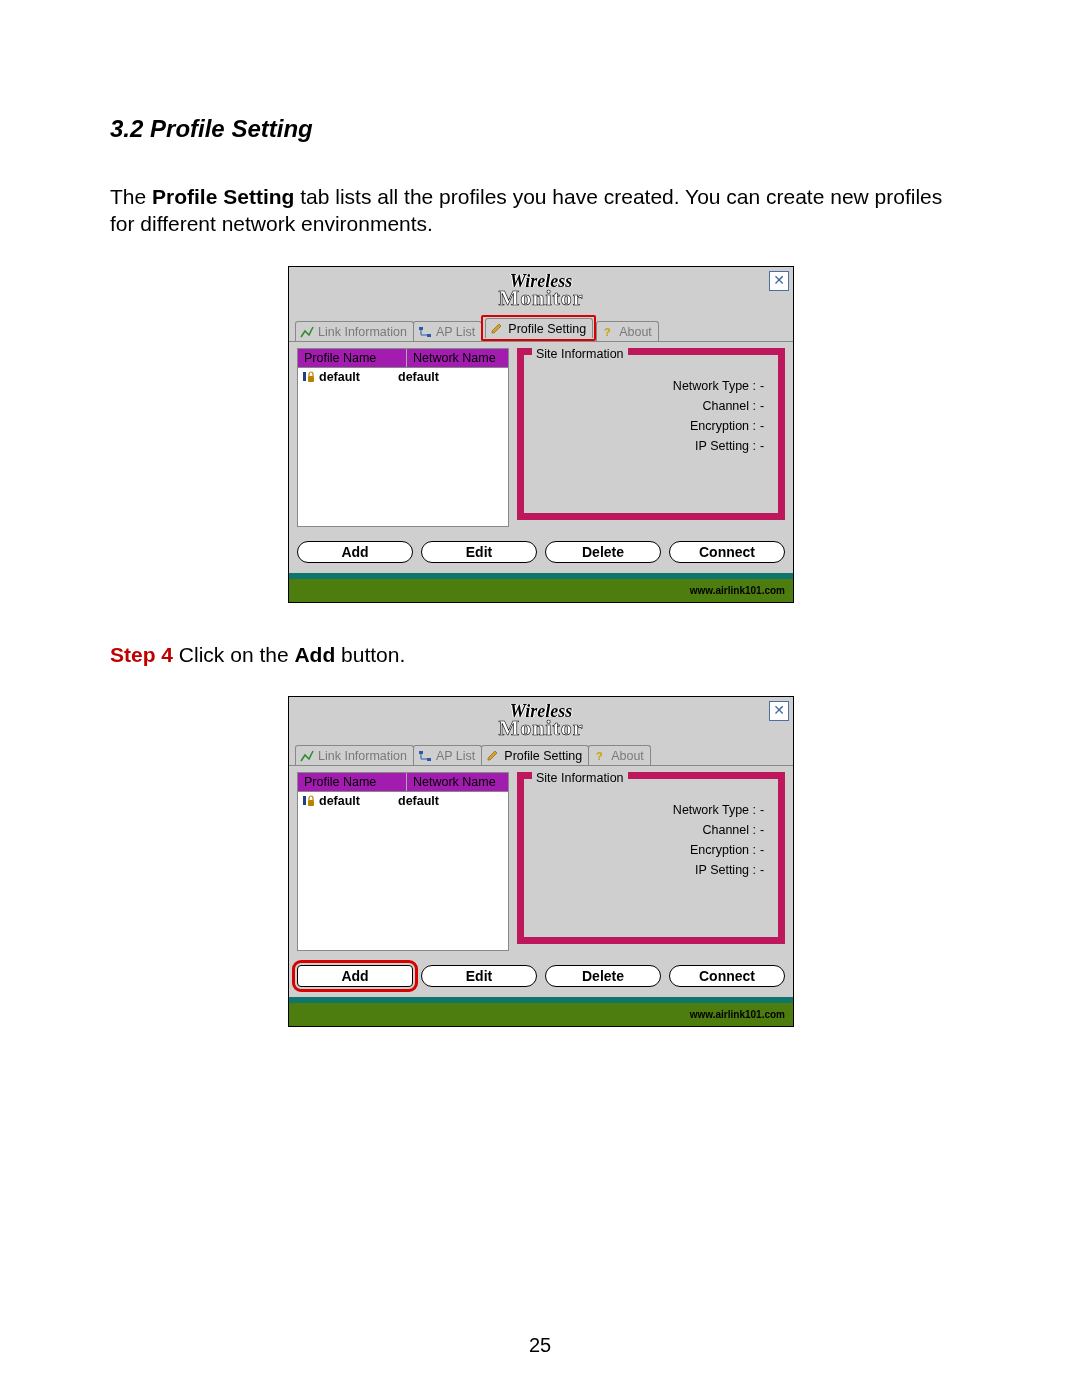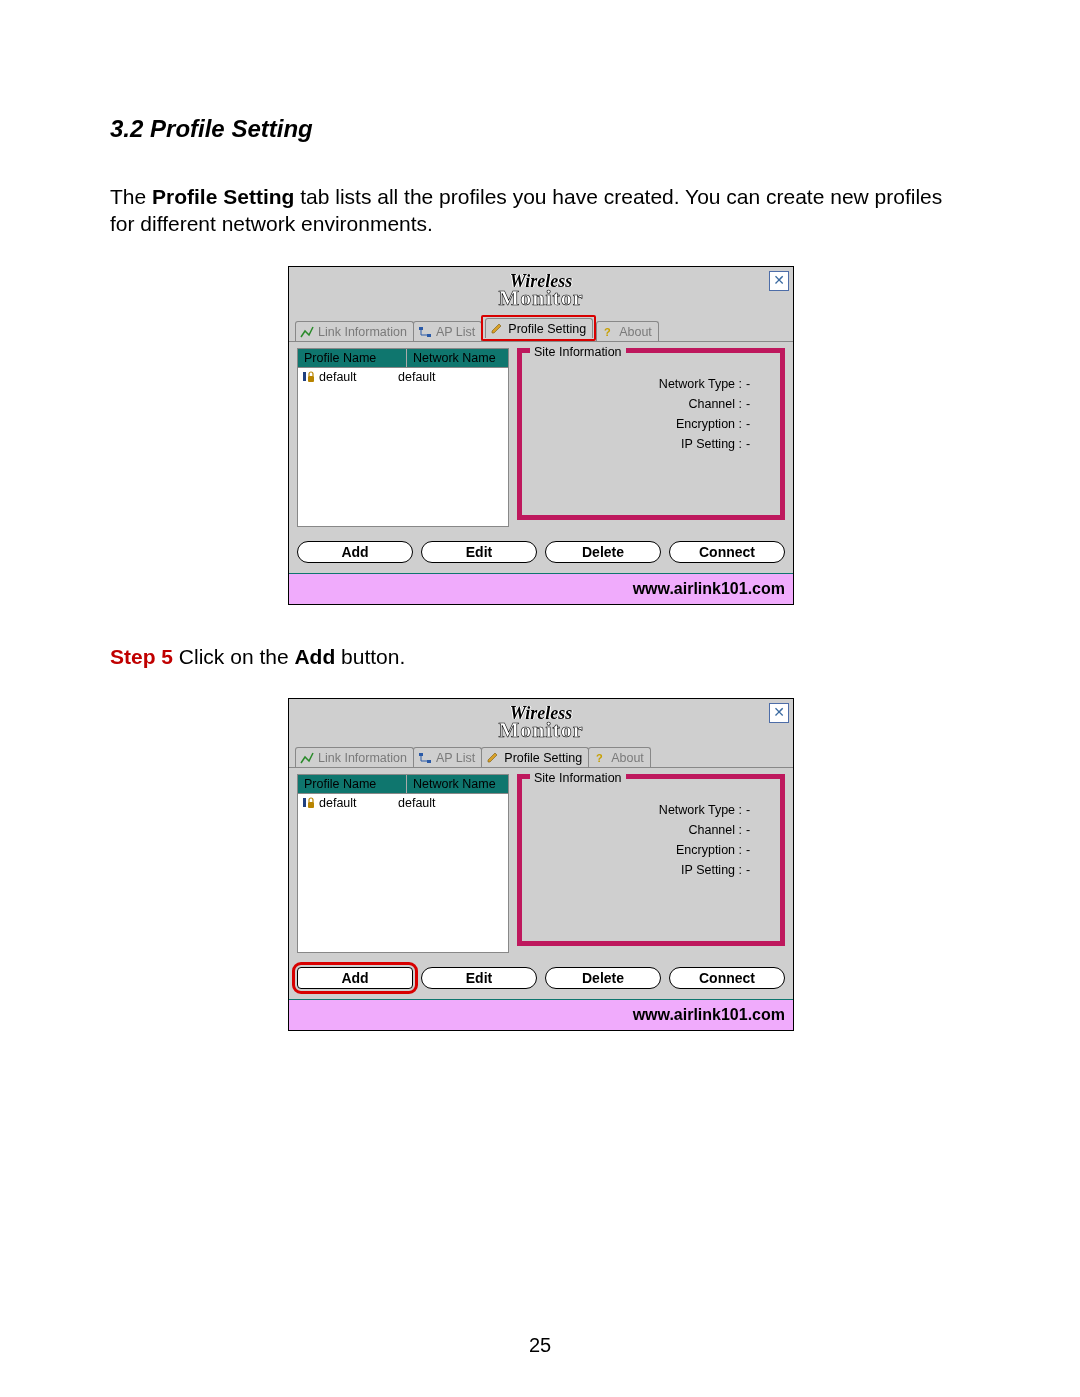--- a/index.html
+++ b/index.html
@@ -122,53 +122,54 @@
     gap: 8px;
   }
 
   
   .list-pane {
     width: 212px;
   }
   .list-head {
     display: flex;
     border: 1px solid #888;
-    background: #0f766e;
+    background: #a21caf;
     font-size: 12.5px;
   }
   .list-head .col {
     padding: 2px 6px;
     border-right: 1px solid #aaa;
   }
   .list-head .col:last-child { border-right: none; }
   .col-pn { width: 96px; }
   .col-nn { flex: 1; }
   .list-body {
     border: 1px solid #888;
     border-top: none;
     background: #fff;
     height: 158px;
     font-size: 12.5px;
+    font-weight: bold;
   }
   .row {
     display: flex;
     padding: 2px 4px;
     align-items: center;
   }
   .row .cell-pn { width: 96px; display:flex; align-items:center; gap:3px; }
   .row .cell-nn { flex:1; }
   .row .picon { width:14px; height:12px; display:inline-block; }
   .row .picon svg { width:100%; height:100%; display:block; }
 
   
   .group {
     flex: 1;
-    border: 5px solid #be185d;
+    border: 7px solid #be185d;
     position: relative;
-    padding: 18px 20px 8px 8px;
+    padding: 18px 4px 8px 8px;
     font-size: 12.5px;
     background: #cfcfcf;
     height: 172px;
     box-sizing: border-box;
   }
   .group-title {
     position: absolute;
     top: -8px;
     left: 8px;
     background: #cfcfcf;
@@ -198,23 +199,23 @@
     text-align: center;
     font-family: Arial, sans-serif;
   }
   .hl-add {
     outline: 3px solid #d80000;
     outline-offset: 2px;
     border-radius: 4px;
   }
 
   .footer-url {
-    background: #f0abfc;
-    border-top: 1px solid #0f766e;
-    font-size: 16px;
+    background: #4d7c0f;
+    border-top: 6px solid #0f766e;
+    font-size: 10px;
     font-weight: bold;
     text-align: right;
     padding: 6px 8px 6px 8px;
   }
 
   .page-number {
     position: absolute;
     bottom: 40px;
     left: 0; right: 0;
     text-align: center;
@@ -330,21 +331,21 @@
         <div class="wbtn">Delete</div>
         <div class="wbtn">Connect</div>
       </div>
 
       <div class="footer-url">www.airlink101.com</div>
     </div>
   </div>
 
 
   <p class="body-text">
-    <span class="step-label">Step 5</span><span> Click on the </span><span class="bold">Add</span><span> button.</span>
+    <span class="step-label">Step 4</span><span> Click on the </span><span class="bold">Add</span><span> button.</span>
   </p>
 
   <div class="shot-wrap">
     <div class="window">
       <div class="titlebar">
         <div class="logo">
           <div class="l1">Wireless</div>
           <div class="l2">Monitor</div>
         </div>
         <div class="close-btn">✕</div>

